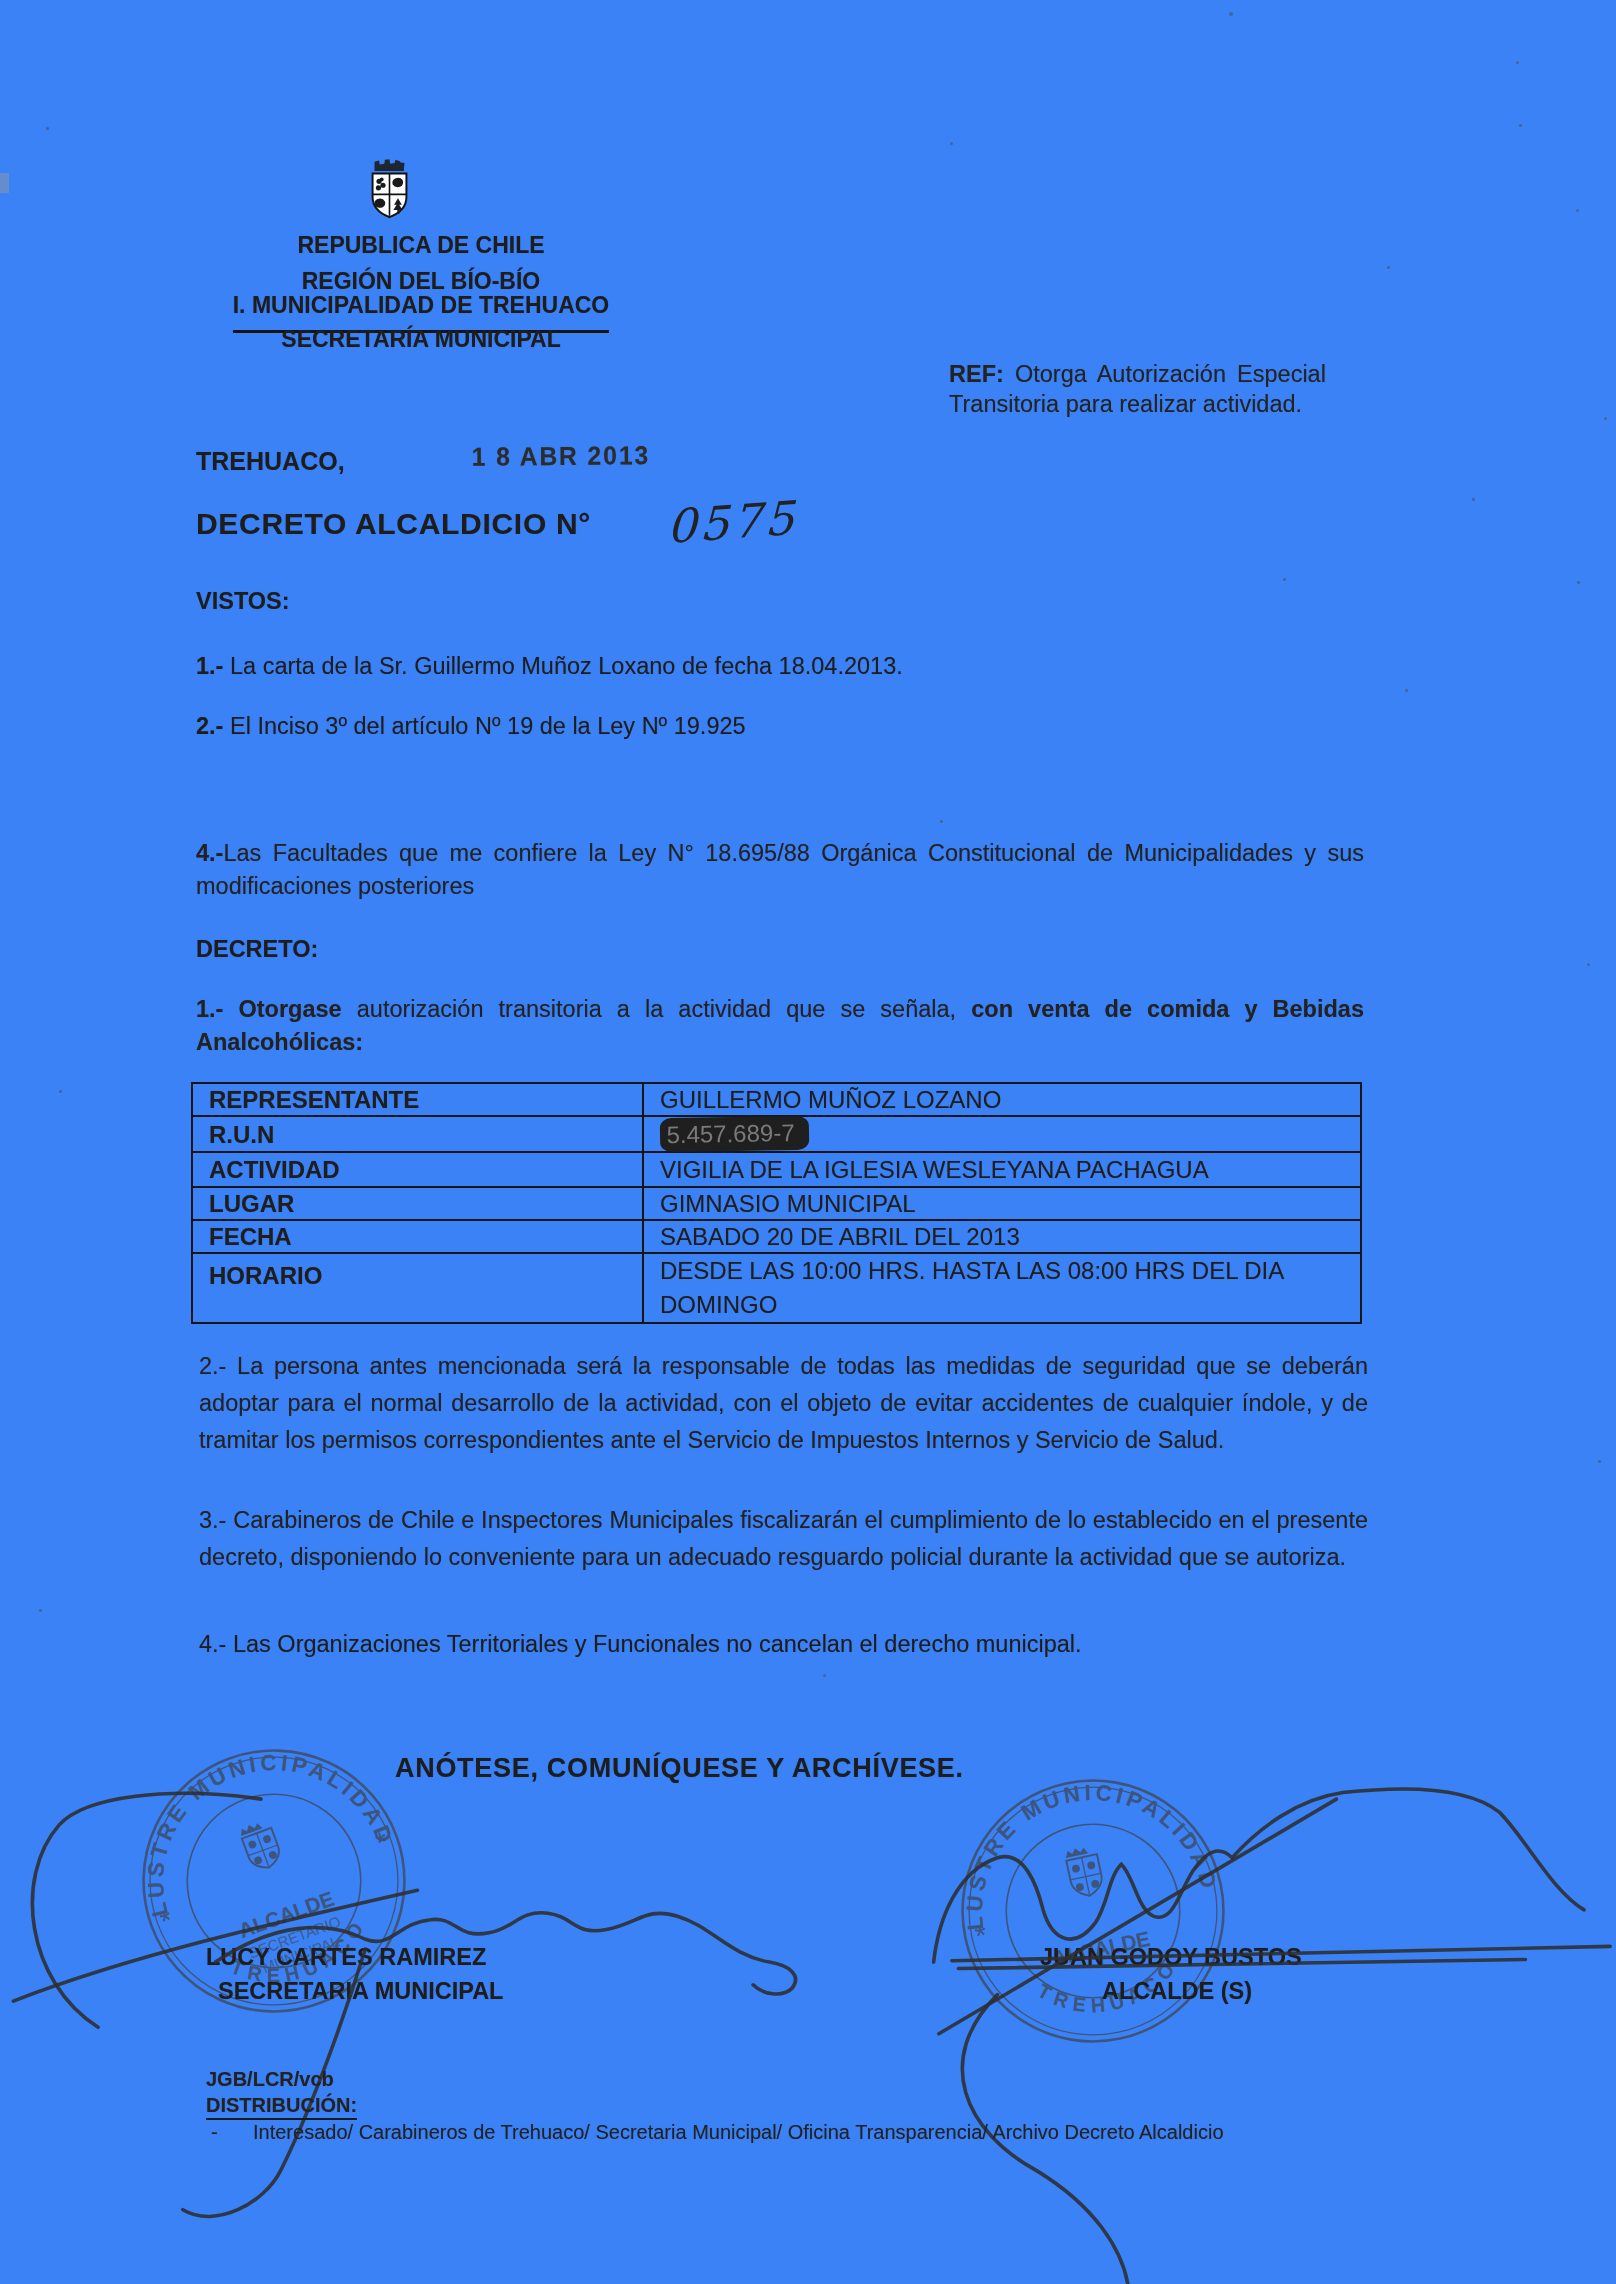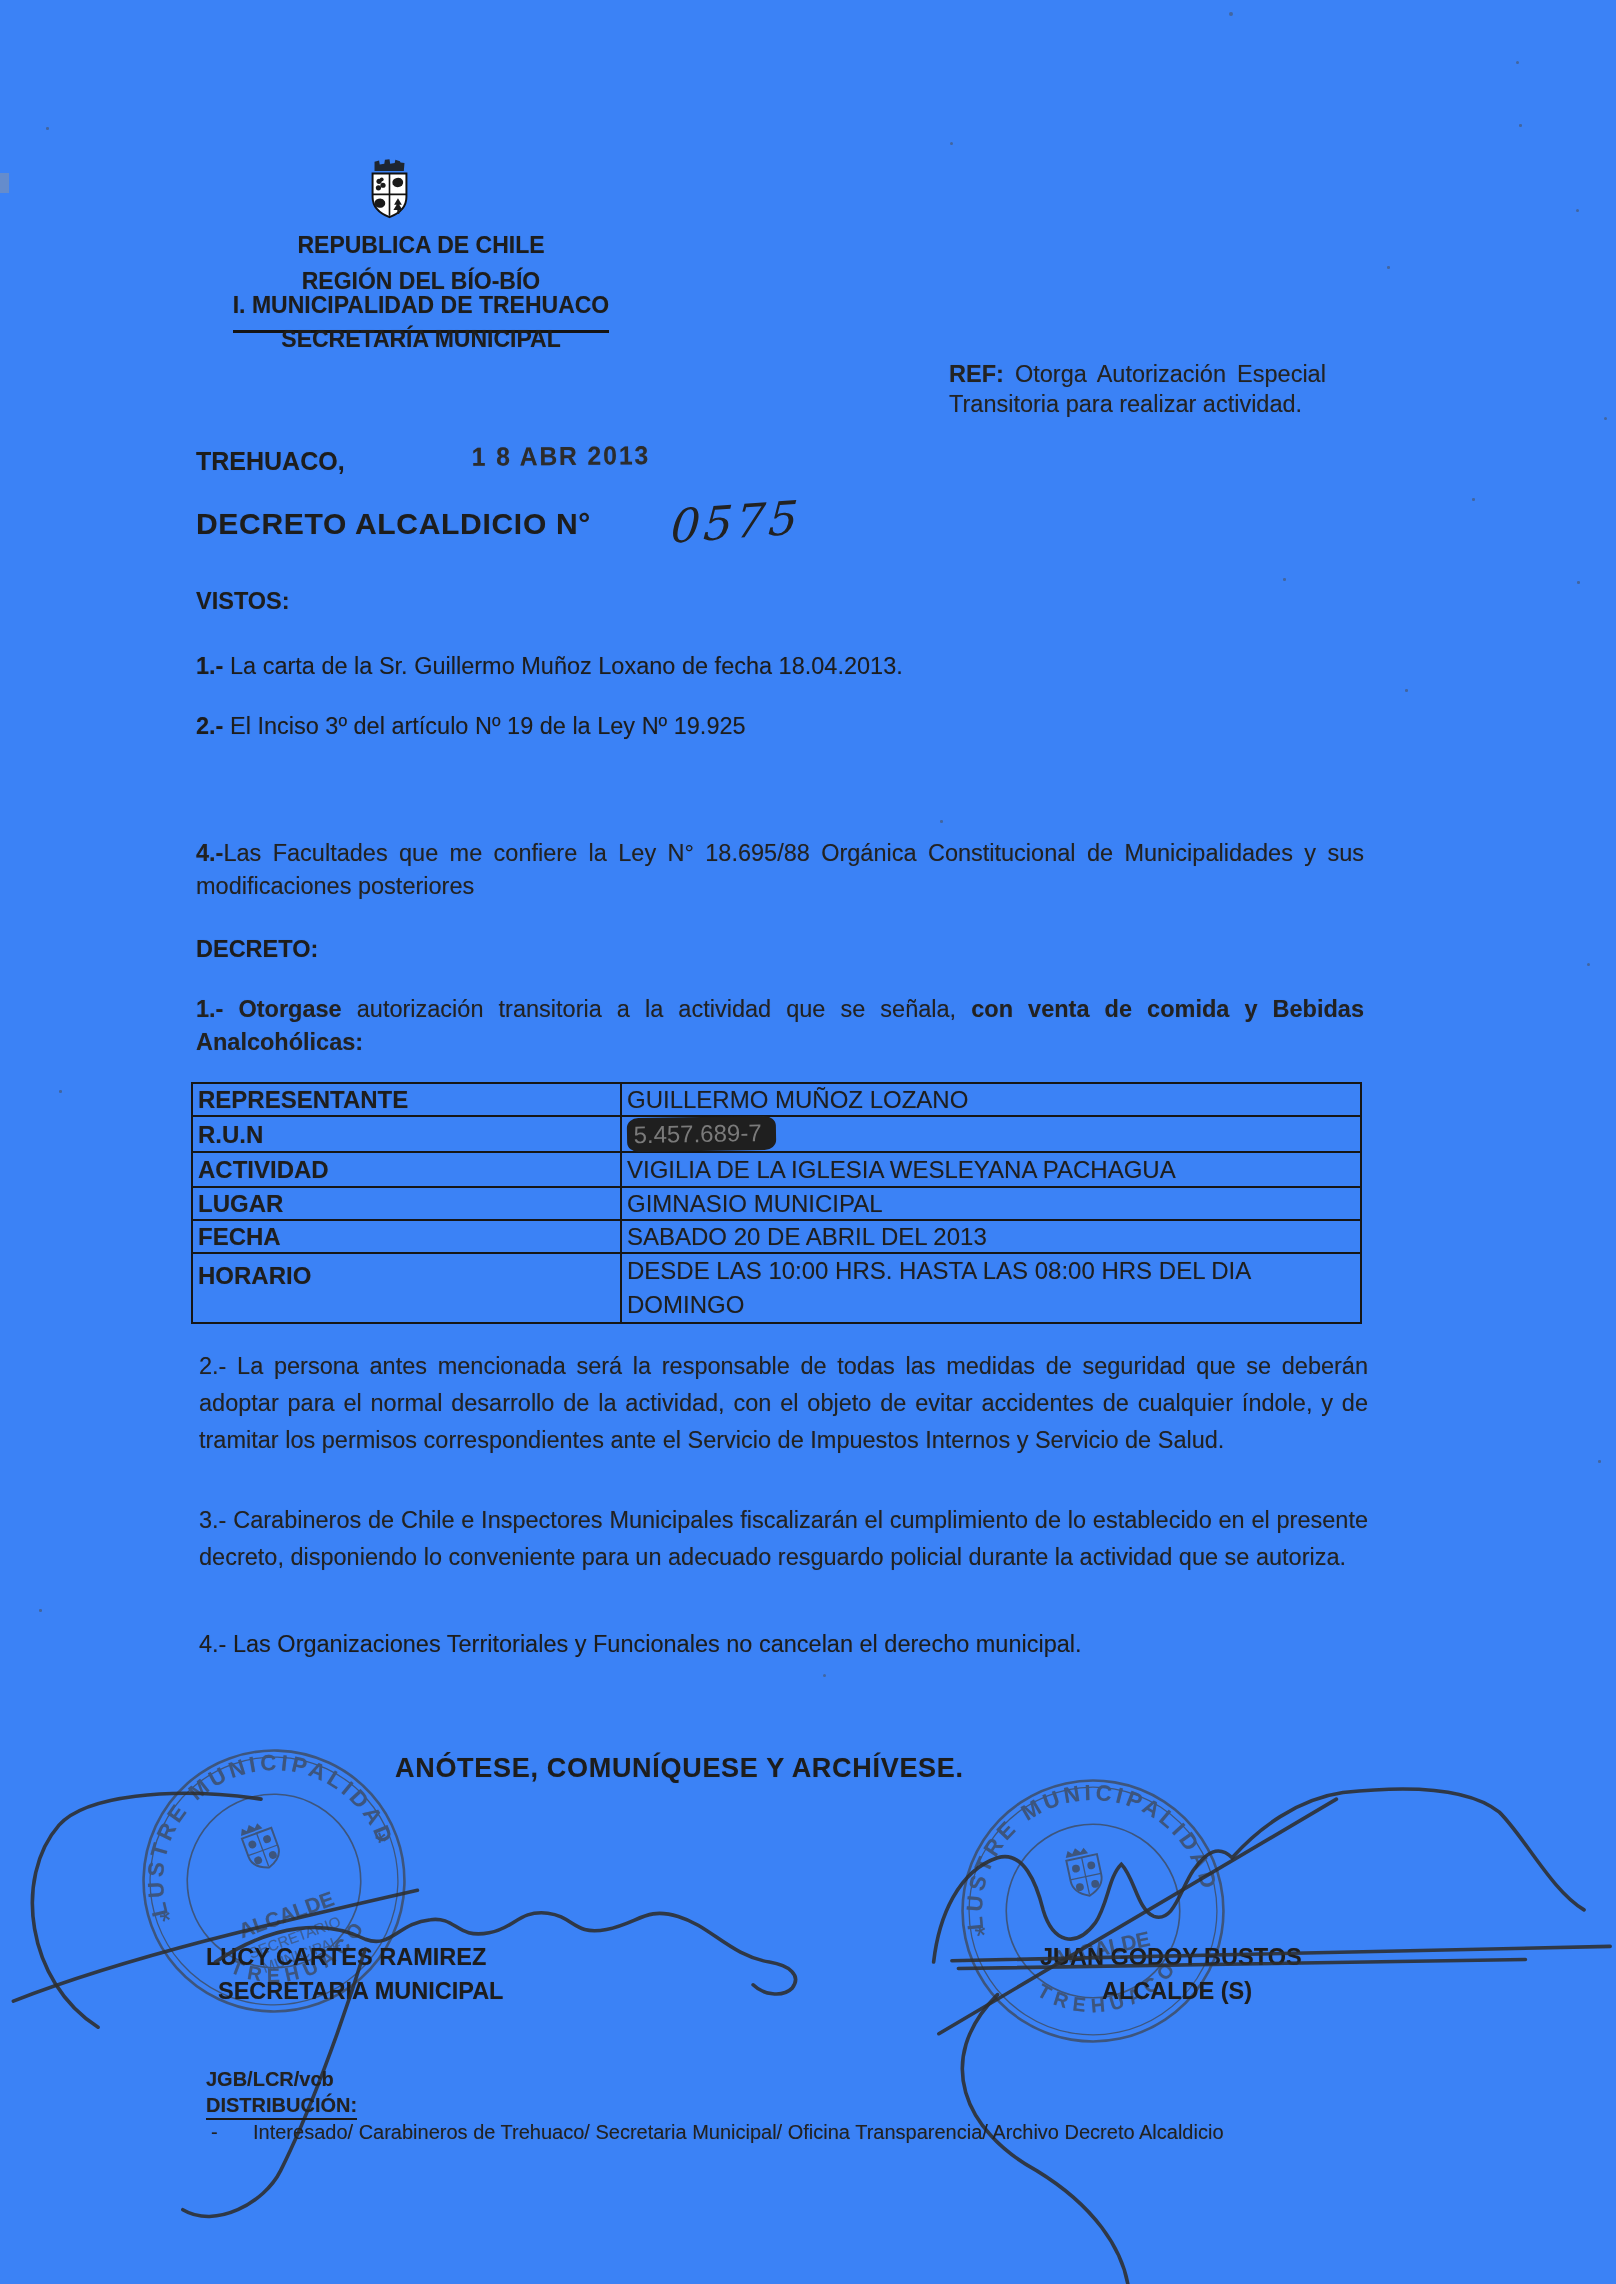--- a/index.html
+++ b/index.html
@@ -13,21 +13,21 @@
   .hline{position:absolute;left:193px;width:456px;text-align:center;font-weight:bold;font-size:23px;white-space:nowrap;}
   .hunder{border-bottom:3.3px solid #151515;padding-bottom:12px;}
   .ref{position:absolute;left:949px;top:359px;width:443px;font-size:23.5px;line-height:30px;color:#232323;}
   .datestamp{position:absolute;left:467px;top:441px;font-size:26px;letter-spacing:2px;color:#2c2c2c;
              transform:scaleX(.95) rotate(-.5deg);font-weight:600;}
   .decreetitle{position:absolute;left:196px;top:507px;font-size:30px;font-weight:bold;letter-spacing:0.7px;white-space:nowrap;}
   .handnum{position:absolute;left:671px;top:495px;font-family:"DejaVu Serif",serif;font-style:italic;
            font-size:46px;color:#222;transform:rotate(-4deg) skewX(-8deg);letter-spacing:3.3px;text-shadow:none;}
   .dtable{position:absolute;left:191px;top:1082px;width:1171px;border-collapse:collapse;
           font-size:24px;color:#1e1e1e;border:2.6px solid #161616;}
-  .dtable td{border:2px solid #161616;padding:0 5px;vertical-align:middle;line-height:1.3;}
+  .dtable td{border:2px solid #161616;padding:0 16px;vertical-align:middle;line-height:1.3;}
   .dtable td.lab{font-weight:bold;width:417px;}
   .redact{background:#1f1f1f;color:#7a7a7a;display:inline-block;padding:0.7px 14.3px 2px 6.5px;
           border-radius:11.7px/9.8px;transform:rotate(-1deg);text-shadow:none;}
   .closing{position:absolute;left:395px;top:1753px;font-size:27px;font-weight:bold;letter-spacing:0.7px;white-space:nowrap;}
   .signame{position:absolute;font-size:23.5px;font-weight:bold;white-space:nowrap;}
   .foot{position:absolute;font-size:20px;white-space:nowrap;color:#222;}
   .speck{position:absolute;background:#4a4a4a;border-radius:50%;opacity:.5;}
   .streak{position:absolute;background:#9a9a9a;opacity:.45;}
   svg{display:block;}
   .stampsvg{position:absolute;opacity:.66;}

